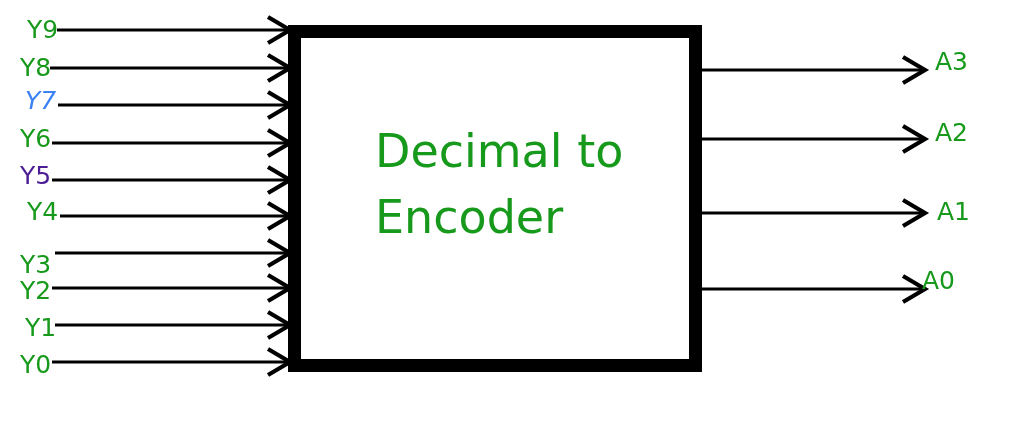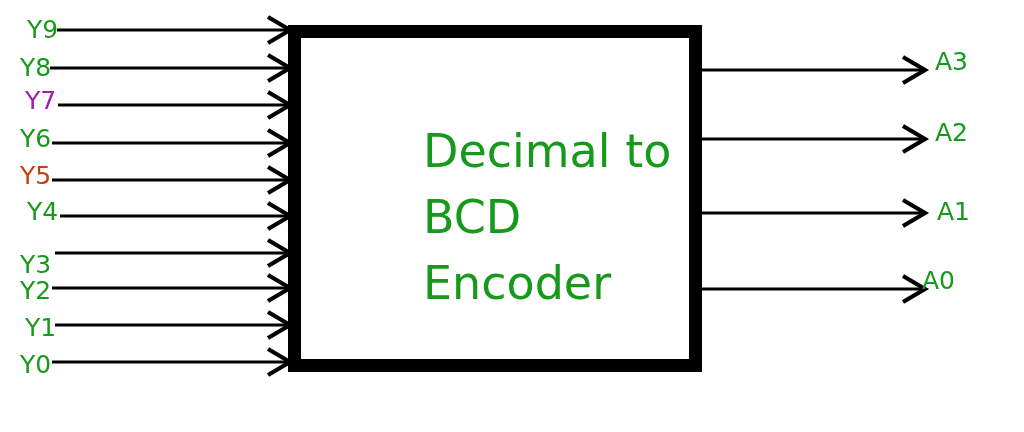--- a/index.html
+++ b/index.html
@@ -80,32 +80,32 @@
         <polyline points="903,200 925,213 903,226" fill="none" stroke="#000000" stroke-width="4.2" stroke-linecap="butt" stroke-linejoin="miter"></polyline>
         <line x1="700" y1="289" x2="925" y2="289" stroke="#000000" stroke-width="3.2"></line>
         <polyline points="903,276 925,289 903,302" fill="none" stroke="#000000" stroke-width="4.2" stroke-linecap="butt" stroke-linejoin="miter"></polyline>
       </g>
     <rect id="block-rect" x="294.5" y="31.5" width="401" height="334" fill="#ffffff" stroke="#000000" stroke-width="13"></rect>
   </svg>
 
   <div id="input-labels">
       <div class="pin-label" style="left: 27px; top: 17px; color: rgb(23, 153, 27);">Y9</div>
       <div class="pin-label" style="left: 20px; top: 55px; color: rgb(23, 153, 27);">Y8</div>
-      <div class="pin-label" style="left: 25px; top: 88px; color: #a21caf;">Y7</div>
+      <div class="pin-label" style="left: 25px; top: 88px; color: #3b82f6; font-style: italic;">Y7</div>
       <div class="pin-label" style="left: 20px; top: 126px; color: rgb(23, 153, 27); text-align: center;">Y6</div>
-      <div class="pin-label" style="left: 20px; top: 163px; color: #c2410c;">Y5</div>
+      <div class="pin-label" style="left: 20px; top: 163px; color: #4c1d95;">Y5</div>
       <div class="pin-label" style="left: 27px; top: 199px; color: rgb(23, 153, 27);">Y4</div>
       <div class="pin-label" style="left: 20px; top: 252px; color: rgb(23, 153, 27);">Y3</div>
       <div class="pin-label" style="left: 20px; top: 278px; color: rgb(23, 153, 27);">Y2</div>
       <div class="pin-label" style="left: 25px; top: 315px; color: rgb(23, 153, 27);">Y1</div>
       <div class="pin-label" style="left: 20px; top: 352px; color: rgb(23, 153, 27);">Y0</div>
     </div>
 
   <div id="output-labels">
       <div class="pin-label" style="left: 935px; top: 49px; color: rgb(23, 153, 27);">A3</div>
       <div class="pin-label" style="left: 935px; top: 120px; color: rgb(23, 153, 27);">A2</div>
       <div class="pin-label" style="left: 937px; top: 199px; color: rgb(23, 153, 27);">A1</div>
       <div class="pin-label" style="left: 922px; top: 268px; color: rgb(23, 153, 27);">A0</div>
     </div>
 
-  <div class="block-title" id="block-title" style="left: 375px; top: 118px; color: rgb(23, 153, 27); margin-left: 48px;"><div>Decimal to</div><div>BCD</div><div>Encoder</div></div>
+  <div class="block-title" id="block-title" style="left: 375px; top: 118px; color: rgb(23, 153, 27);"><div>Decimal to</div><div>Encoder</div></div>
 
 </div>
 
 </body></html>

